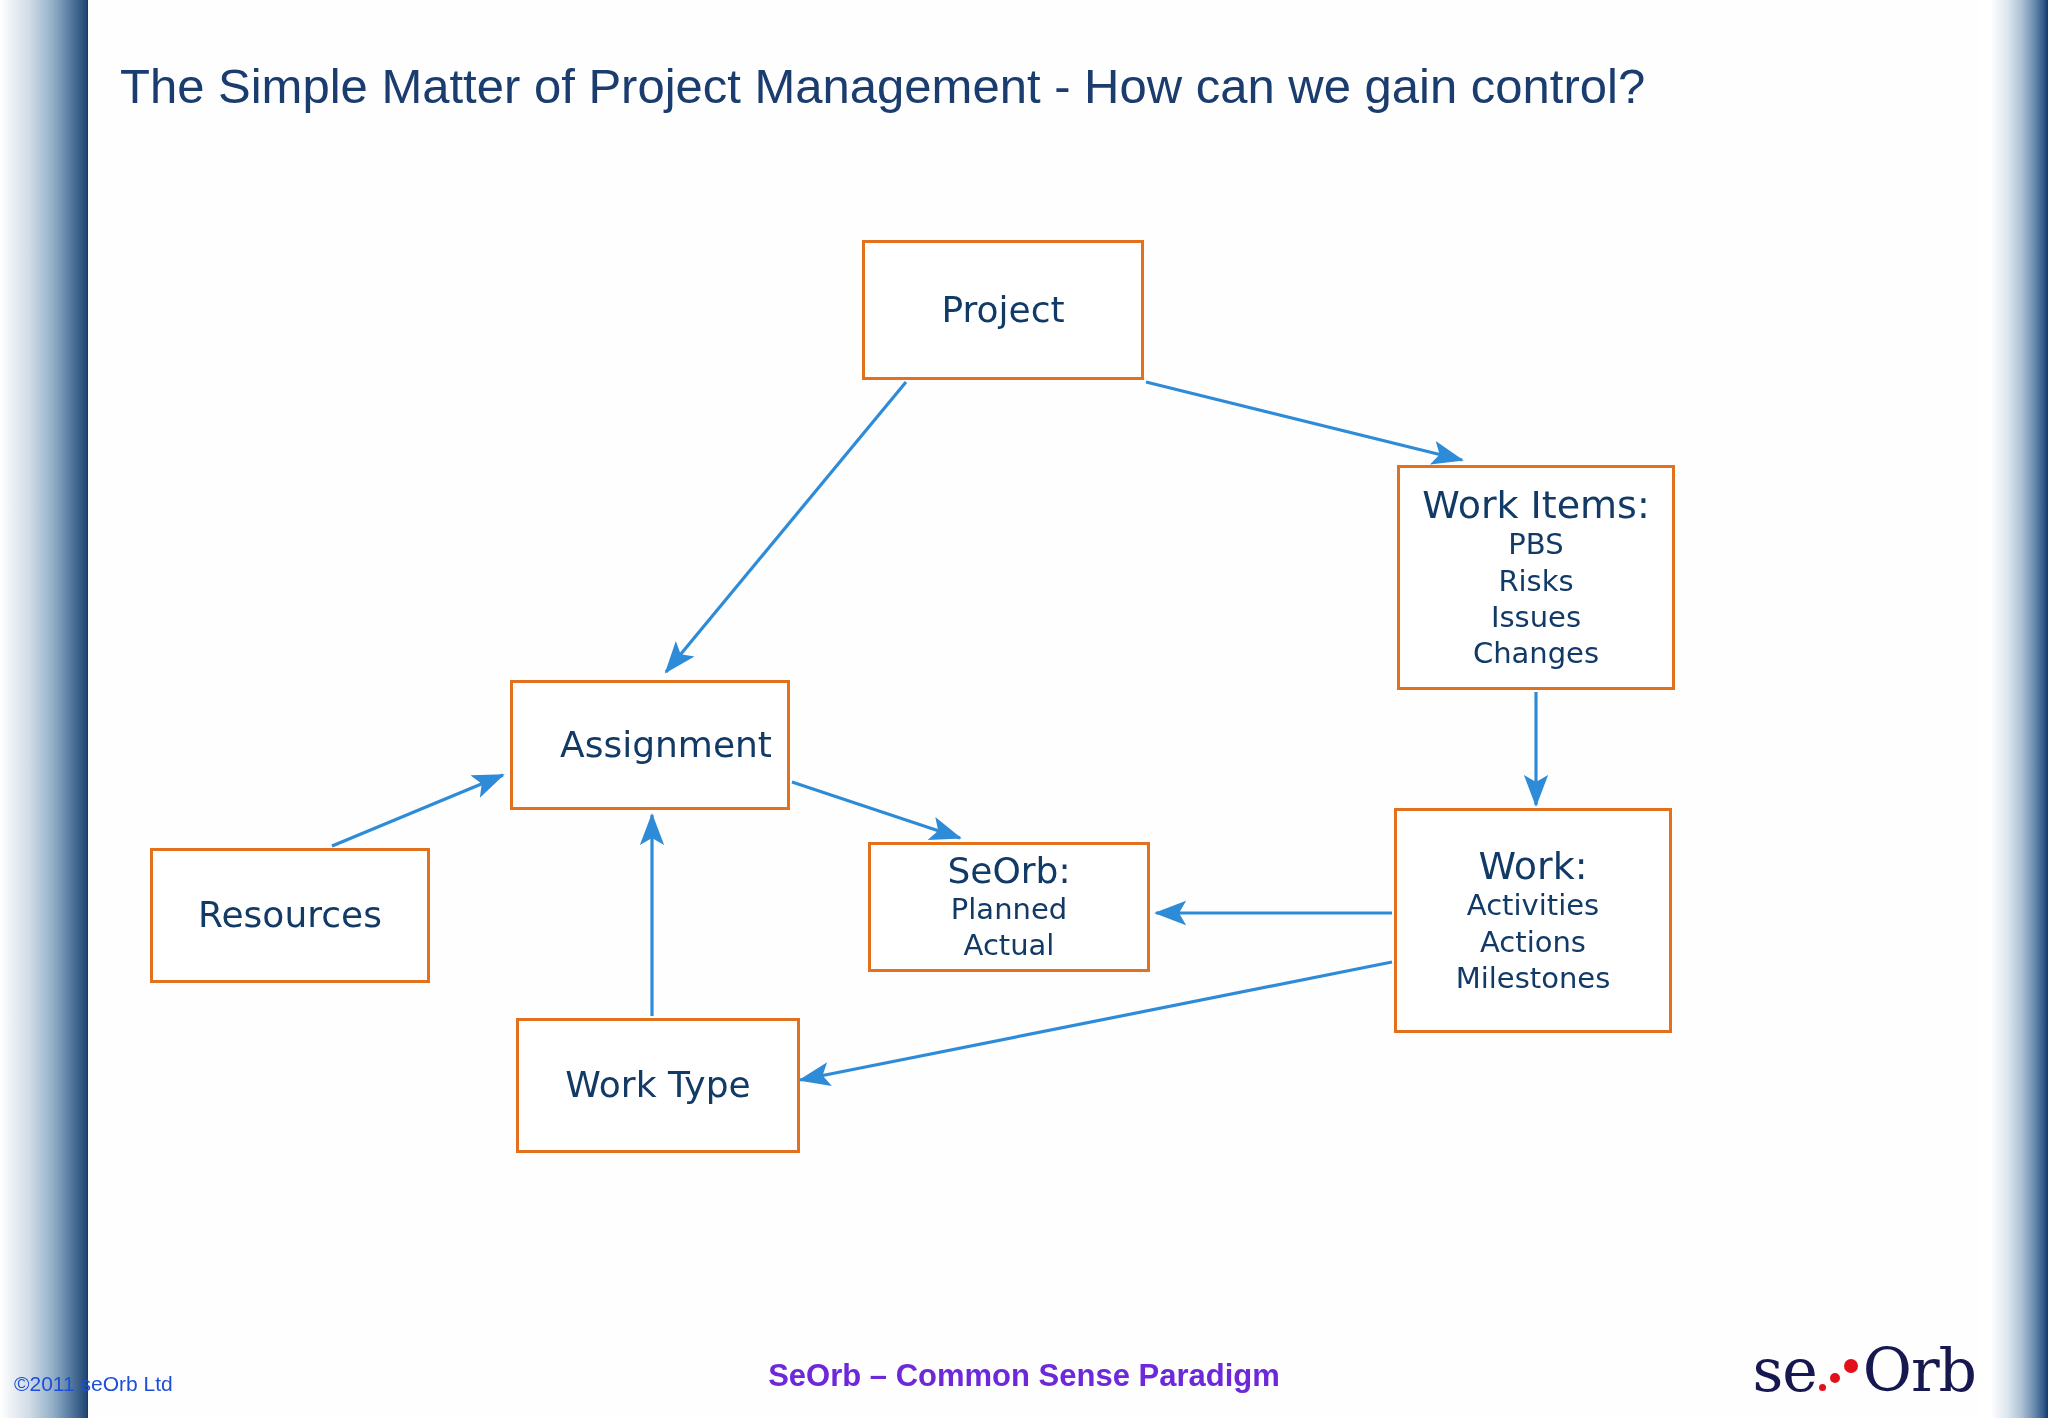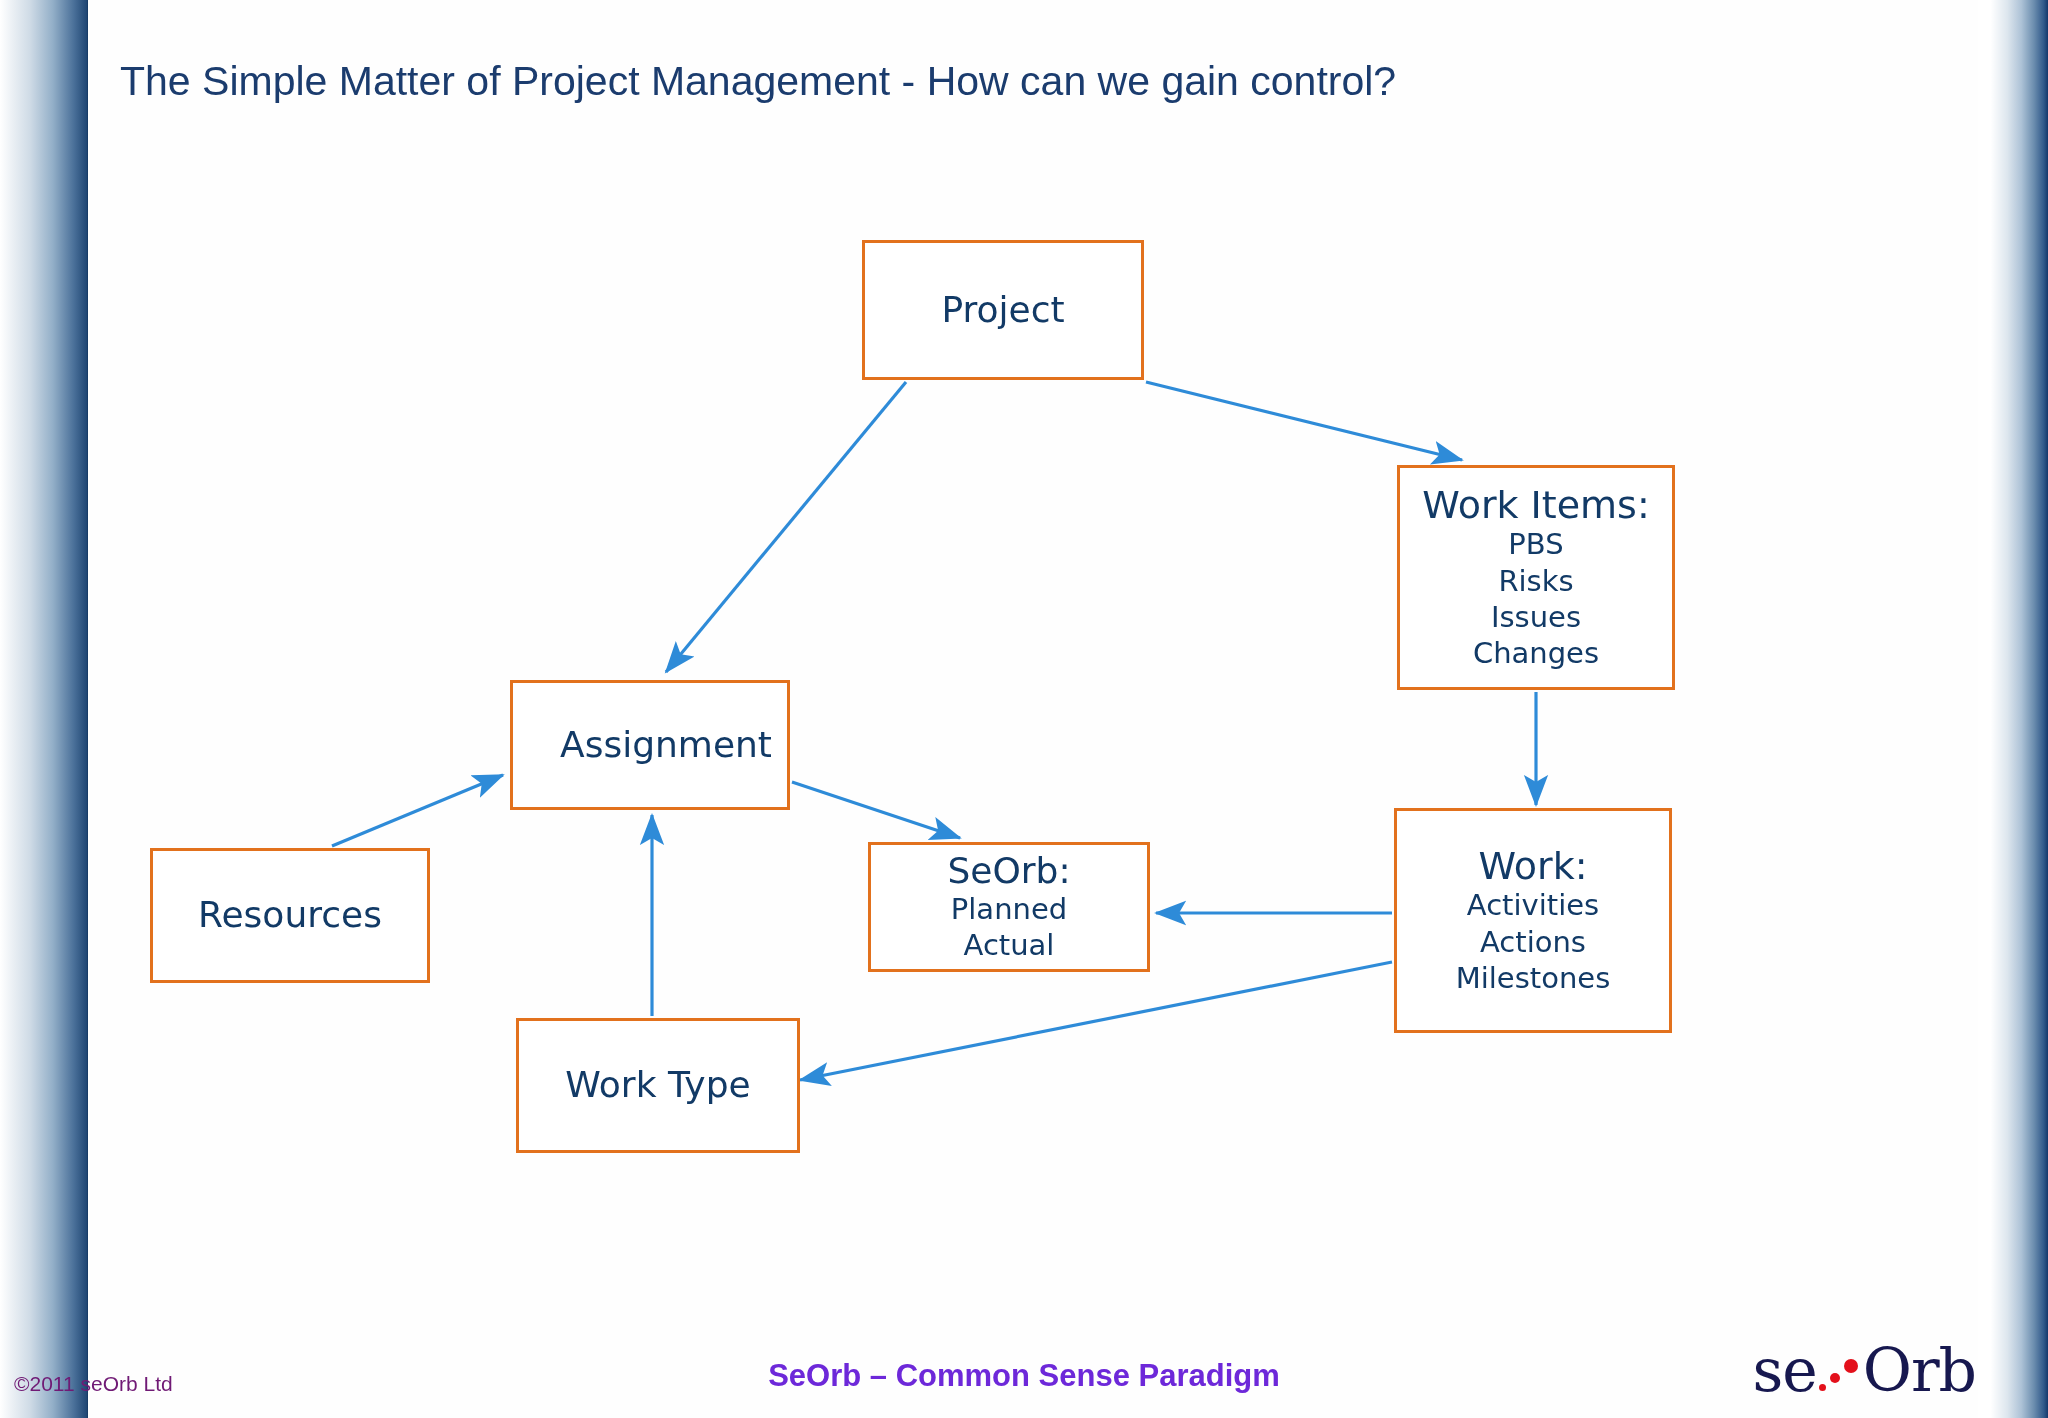--- a/index.html
+++ b/index.html
@@ -19,21 +19,21 @@
   }
   .edge-right{
     position:absolute;right:0;top:0;width:70px;height:1418px;
     background:linear-gradient(to right,#ffffff 0%,#ffffff 18%,#dde6ee 42%,#adc2d6 62%,#6b8dae 80%,#30598a 94%,#14386b 100%);
   }
 
   
   .title{
     position:absolute;left:120px;top:58px;width:1700px;
     font-family:"Liberation Sans", sans-serif;
-    font-size:41px;
+    font-size:49px;
     color:#1b3c6e;
     letter-spacing:0px;
     white-space:nowrap;
   }
 
   
   .canvas{position:absolute;left:0;top:0;width:2048px;height:1418px;}
   .arrows{position:absolute;left:0;top:0;width:2048px;height:1418px;pointer-events:none;}
 
   .node{
@@ -68,21 +68,21 @@
   #node-assignment   {left:510px; top:680px; width:280px; height:130px;padding-left:32px;}
   #node-work         {left:1394px;top:808px; width:278px; height:225px;}
   #node-resources    {left:150px; top:848px; width:280px; height:135px;}
   #node-time         {left:868px; top:842px; width:282px; height:130px;}
   #node-work-type    {left:516px; top:1018px;width:284px; height:135px;}
 
   
   .copyright{
     position:absolute;left:14px;bottom:22px;
     font-family:"Liberation Sans", sans-serif;
-    font-size:21px;color:#701a75;
+    font-size:21px;color:#1d4ed8;
     z-index:5;
   }
   .footer-text{
     position:absolute;left:0;right:0;bottom:24px;
     text-align:center;
     font-family:"Liberation Sans", sans-serif;
     font-weight:bold;
     font-size:31px;
     color:#6d28d9;
   }

